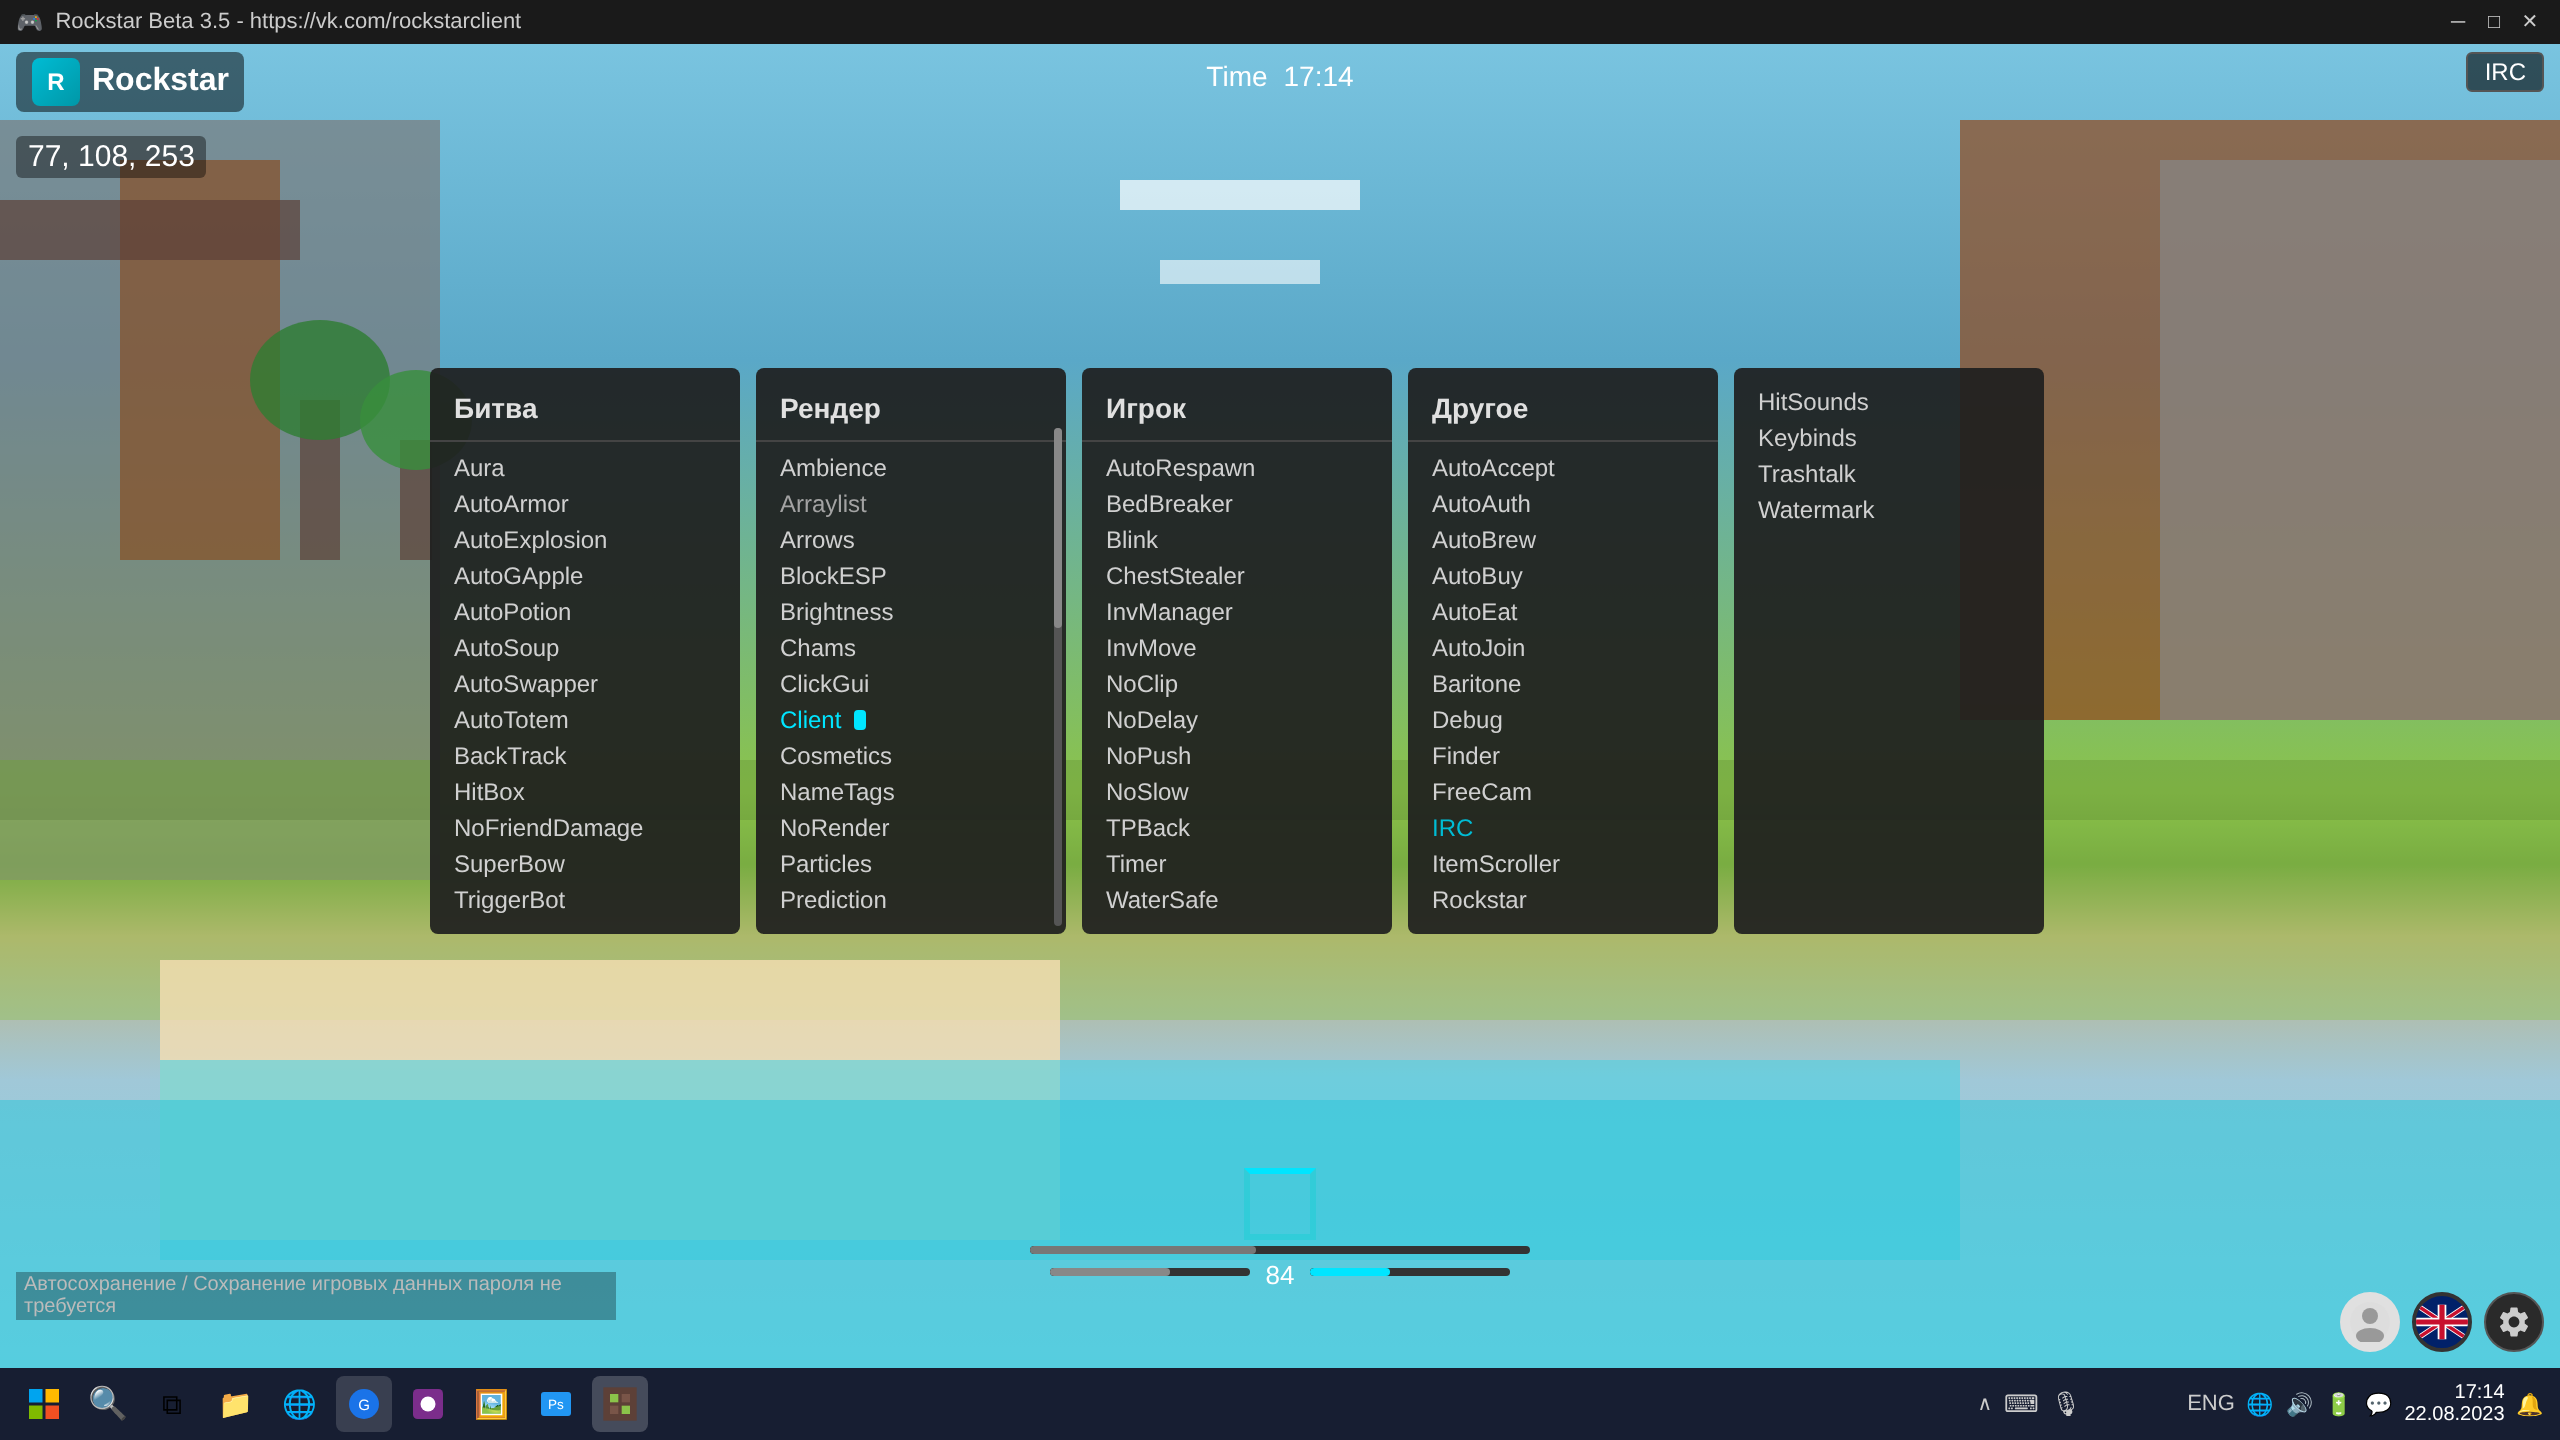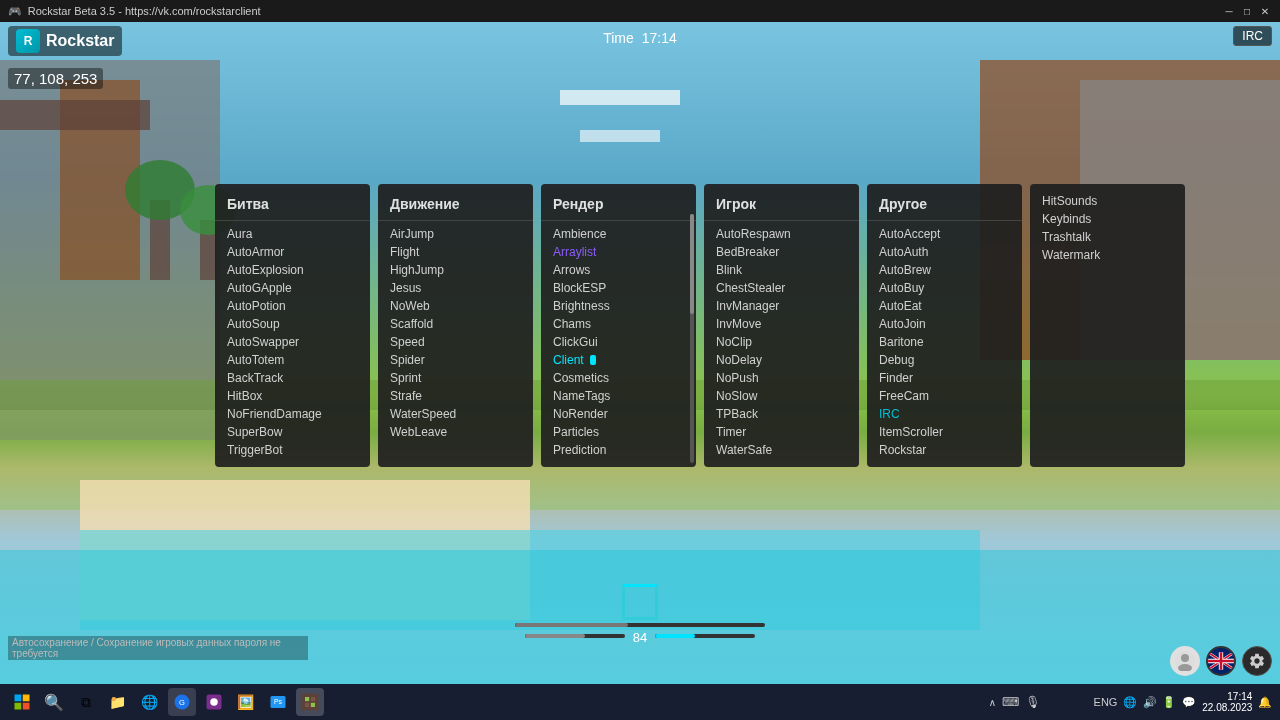--- a/index.html
+++ b/index.html
@@ -352,44 +352,29 @@
     <div class="menu-item">AutoSoup</div>
     <div class="menu-item">AutoSwapper</div>
     <div class="menu-item">AutoTotem</div>
     <div class="menu-item">BackTrack</div>
     <div class="menu-item">HitBox</div>
     <div class="menu-item">NoFriendDamage</div>
     <div class="menu-item">SuperBow</div>
     <div class="menu-item">TriggerBot</div>
   </div>
 
-  <div class="menu-panel">
-    <div class="menu-header">Движение</div>
-    <div class="menu-item">AirJump</div>
-    <div class="menu-item">Flight</div>
-    <div class="menu-item">HighJump</div>
-    <div class="menu-item">Jesus</div>
-    <div class="menu-item">NoWeb</div>
-    <div class="menu-item">Scaffold</div>
-    <div class="menu-item">Speed</div>
-    <div class="menu-item">Spider</div>
-    <div class="menu-item">Sprint</div>
-    <div class="menu-item">Strafe</div>
-    <div class="menu-item">WaterSpeed</div>
-    <div class="menu-item">WebLeave</div>
-  </div>
 
   <div class="menu-panel" style="position:relative;">
 
     <div style="position:absolute; right:2px; top:30px; bottom:4px; width:4px; background:#555; border-radius:2px;">
       <div style="position:absolute; top:0; height:40%; width:100%; background:#888; border-radius:2px;"></div>
     </div>
     <div class="menu-header">Рендер</div>
     <div class="menu-item">Ambience</div>
-    <div class="menu-item highlight" style="color:#8b5cf6;text-align:center;">Arraylist</div>
+    <div class="menu-item highlight" style="color:#a3a3a3;text-align:center;">Arraylist</div>
     <div class="menu-item">Arrows</div>
     <div class="menu-item">BlockESP</div>
     <div class="menu-item">Brightness</div>
     <div class="menu-item">Chams</div>
     <div class="menu-item">ClickGui</div>
     <div class="menu-item highlight" style="color:#00e5ff;">Client <span class="client-tag"></span></div>
     <div class="menu-item">Cosmetics</div>
     <div class="menu-item">NameTags</div>
     <div class="menu-item">NoRender</div>
     <div class="menu-item">Particles</div>

